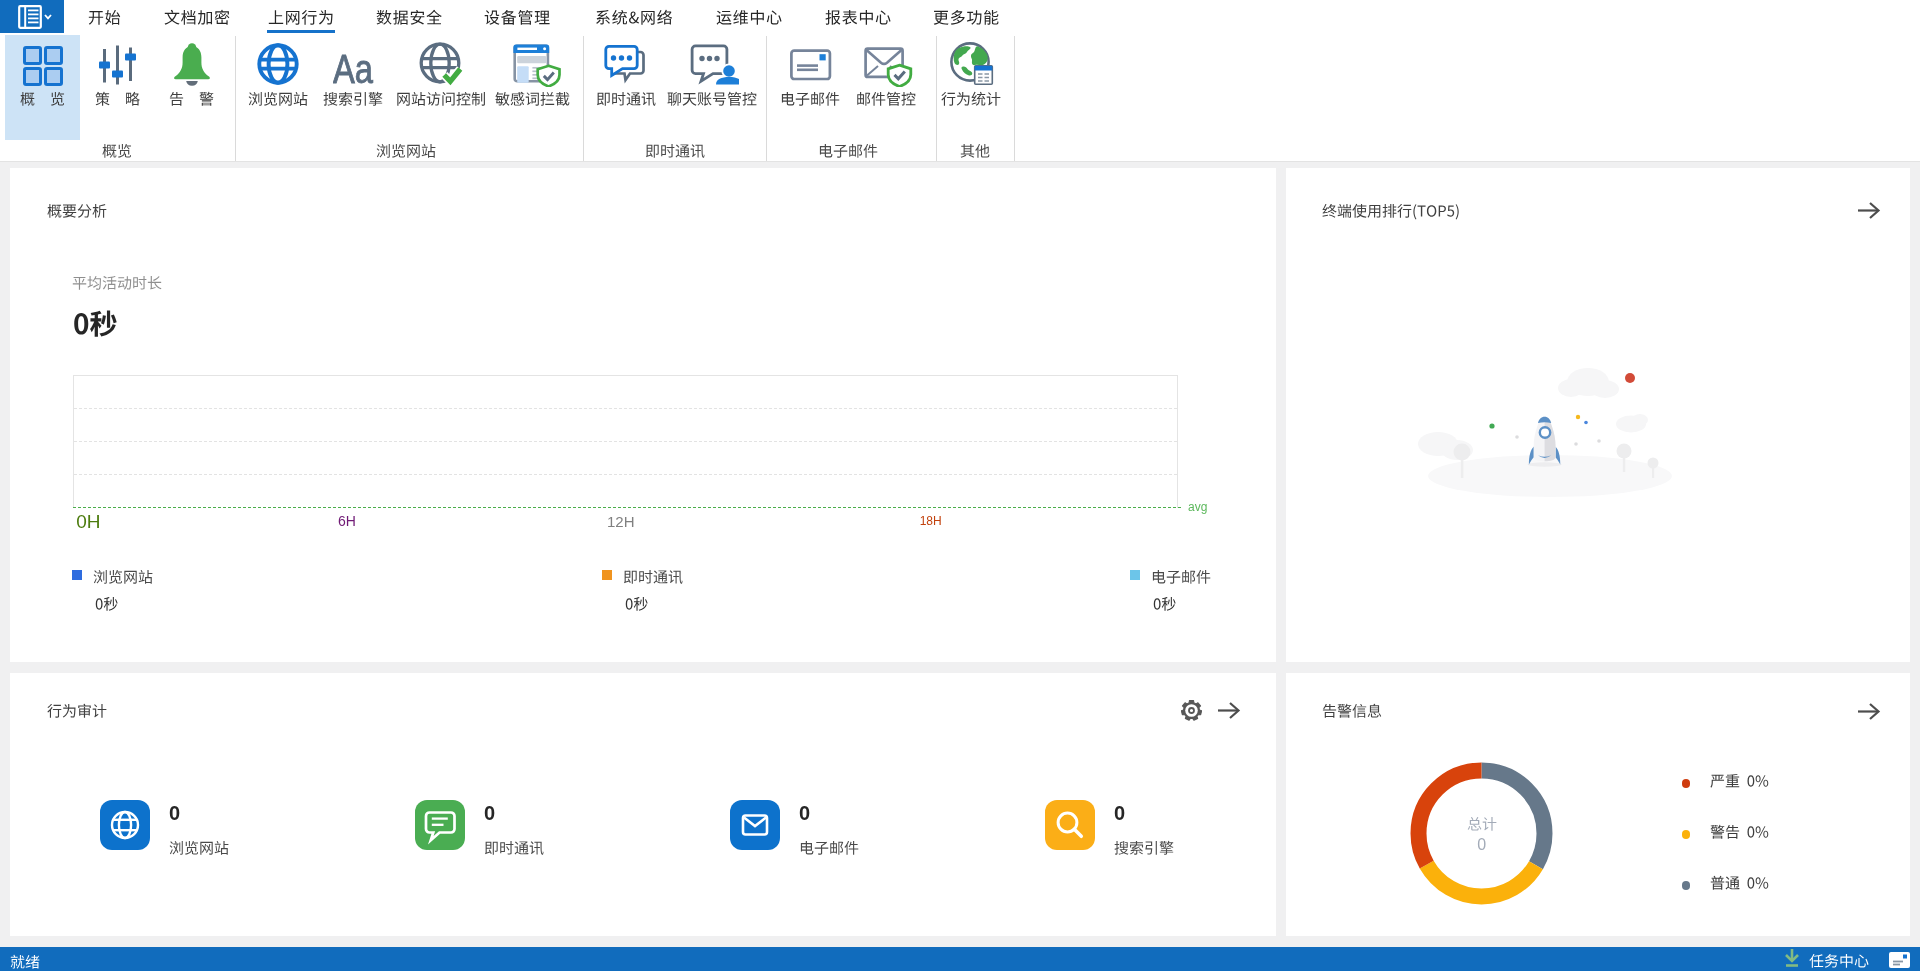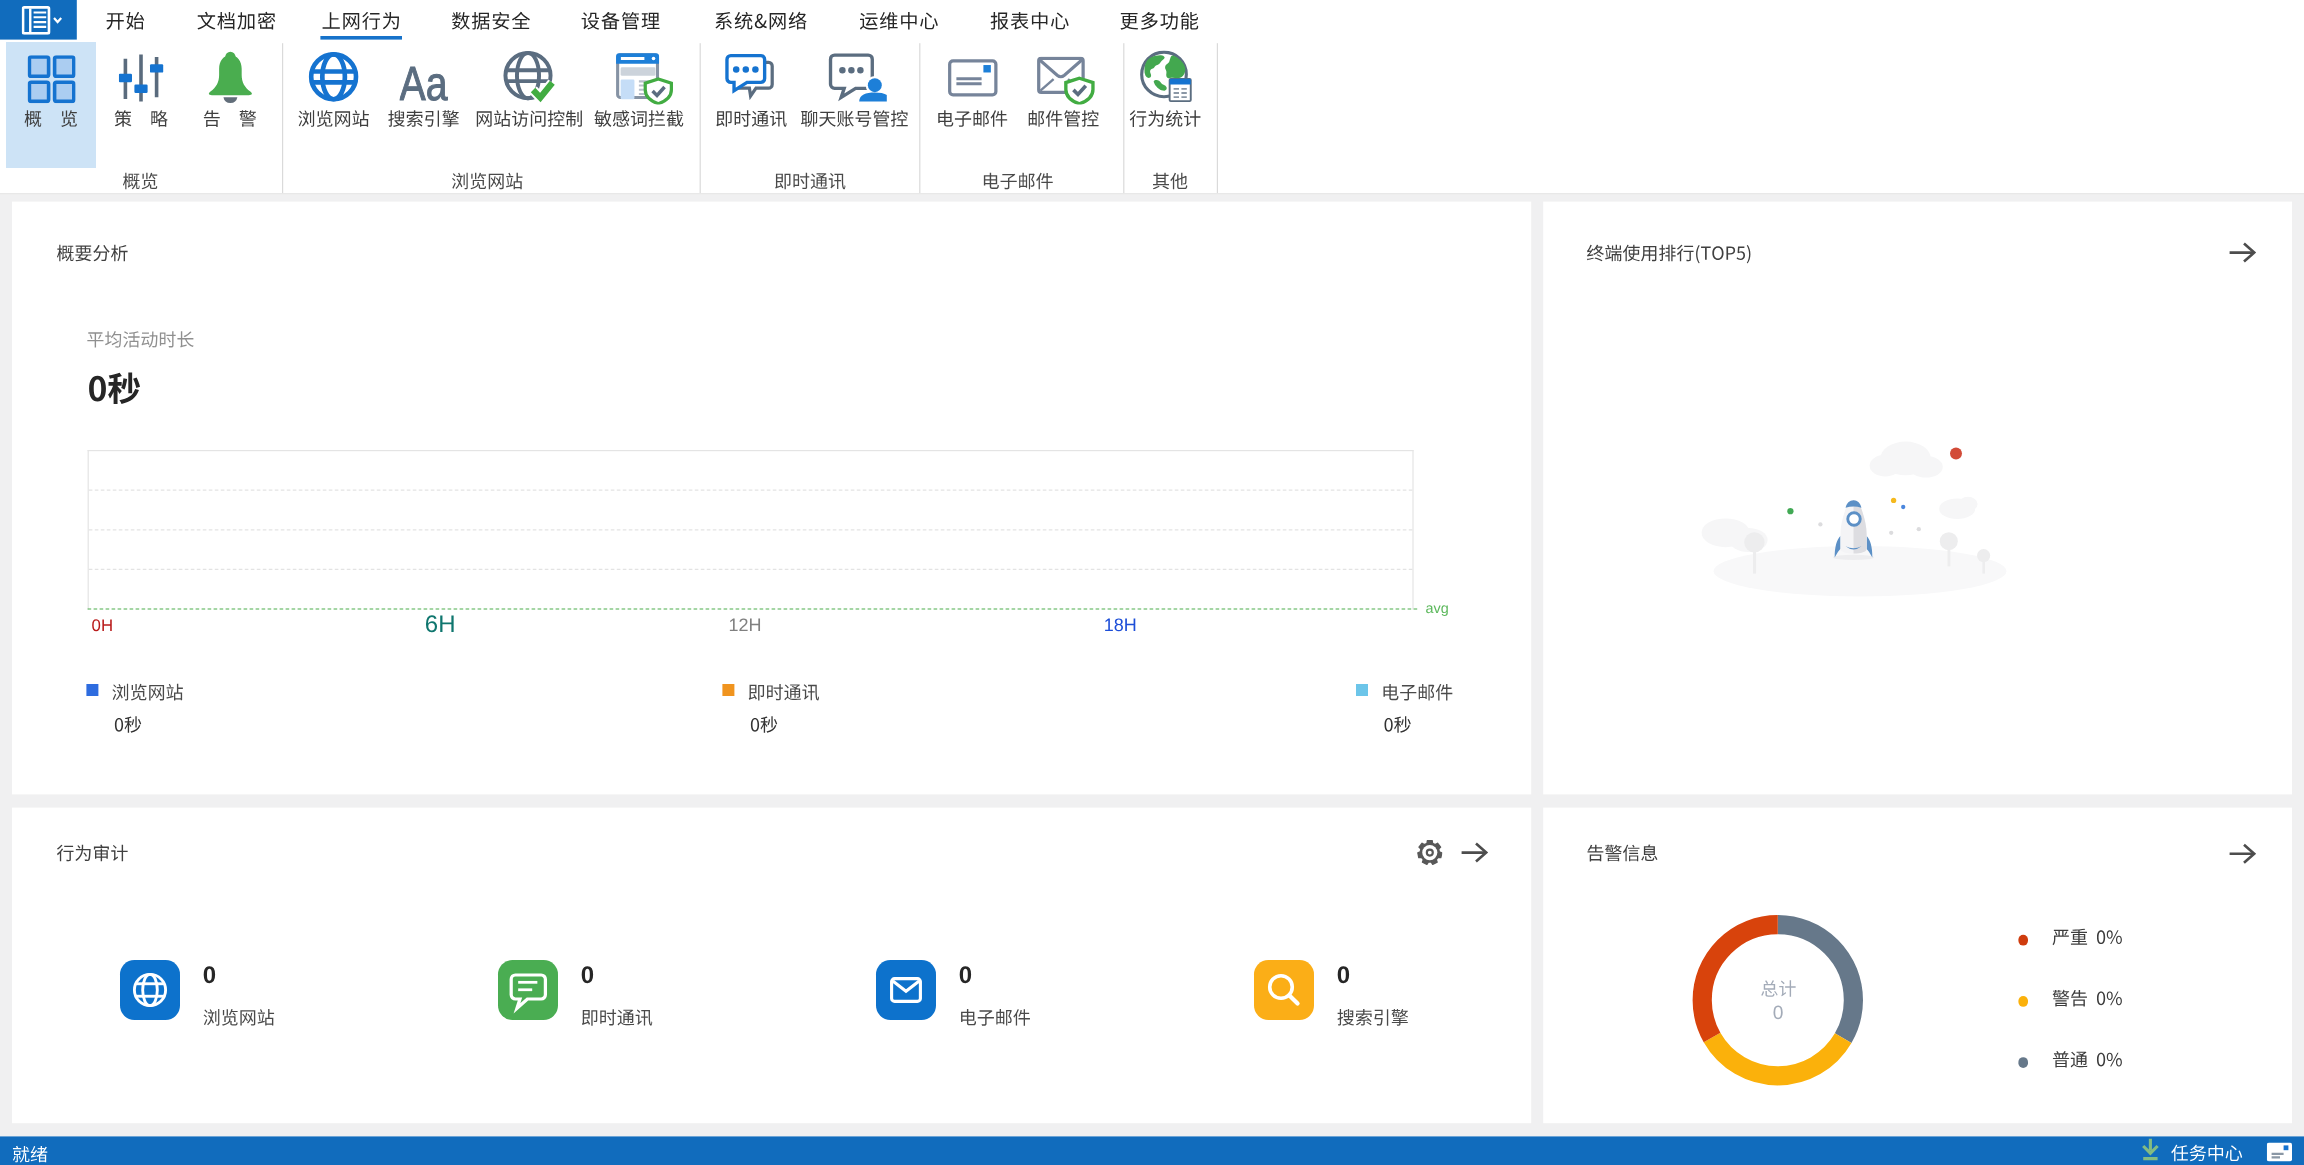--- a/index.html
+++ b/index.html
@@ -488,24 +488,24 @@
         <use href="#g30b" x="0"></use>
         <use href="#g79d2b" x="590"></use>
       </g>
     </svg>
 <div class="abs" style="left:73px;top:375px;width:1105px;height:133px;border:1px solid #e4e4e4;border-bottom:none"></div>
 <div class="abs" style="left:74px;top:408px;width:1103px;height:0;border-top:1px dashed #e3e3e3"></div>
 <div class="abs" style="left:74px;top:441px;width:1103px;height:0;border-top:1px dashed #e3e3e3"></div>
 <div class="abs" style="left:74px;top:474px;width:1103px;height:0;border-top:1px dashed #e3e3e3"></div>
 <div class="abs" style="left:73px;top:507px;width:1108px;height:0;border-top:1px dashed #4cae4c"></div>
 <div class="abs tx" style="left:1188px;top:500px;font-size:12px;color:#5cb85c">avg</div>
-<div class="abs tx" style="left:76.3px;top:514px;font-size:14px;line-height:15px;color:#b91c1c">0H</div>
-<div class="abs tx" style="left:354px;top:514px;font-size:20px;line-height:15px;color:#0f766e">6H</div>
+<div class="abs tx" style="left:76.3px;top:514px;font-size:19px;line-height:15px;color:#4d7c0f">0H</div>
+<div class="abs tx" style="left:338px;top:514px;font-size:14px;line-height:15px;color:#701a75">6H</div>
 <div class="abs tx" style="left:607px;top:514px;font-size:15px;line-height:15px;color:#808080">12H</div>
-<div class="abs tx" style="left:919.7px;top:514px;font-size:15px;line-height:15px;color:#1d4ed8">18H</div>
+<div class="abs tx" style="left:919.7px;top:514px;font-size:12px;line-height:15px;color:#c2410c">18H</div>
 <div class="abs" style="left:71.5px;top:570.3px;width:10px;height:10px;background:#2e6cdf"></div>
 <svg class="tx" style="left:93.3px;top:568.5px" width="62" height="17">
       <g fill="#4a4a4a" transform="translate(0,13.50) scale(0.01500)">
         <use href="#g6d4f" x="0"></use>
         <use href="#g89c8" x="1000"></use>
         <use href="#g7f51" x="2000"></use>
         <use href="#g7ad9" x="3000"></use>
       </g>
     </svg>
 <svg class="tx" style="left:94.5px;top:596.0px" width="25" height="17">

